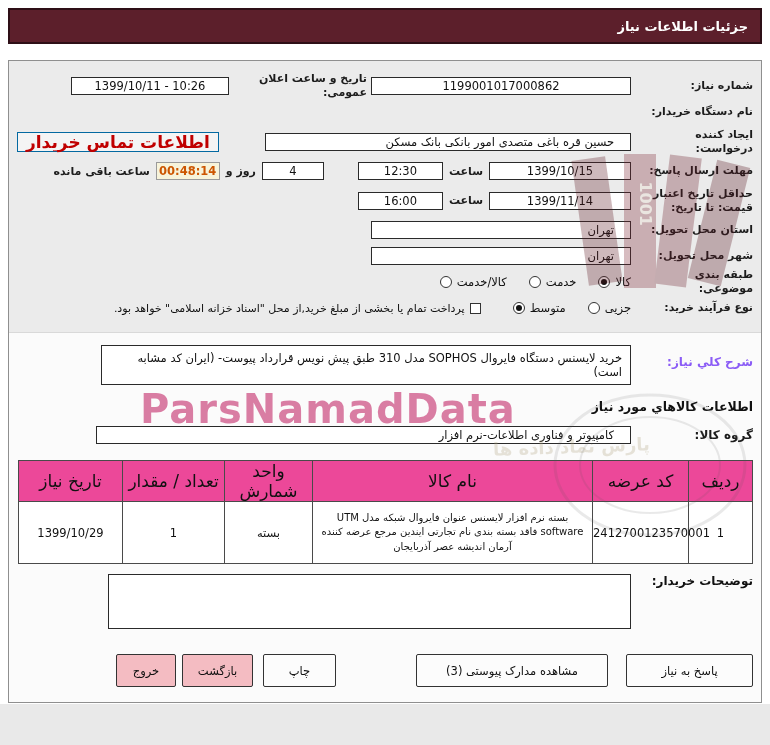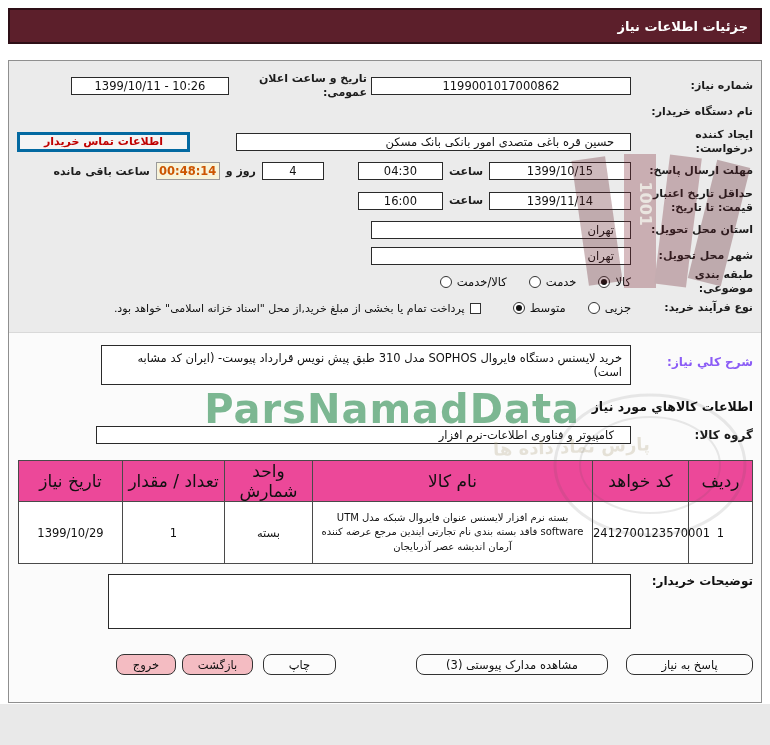--- a/index.html
+++ b/index.html
@@ -16,21 +16,21 @@
   .row.tall{height:33px}
   .lbl{width:122px;flex:0 0 122px;font-weight:bold;color:#1c1c1c;line-height:1.25;padding-left:6px}
   .lbl.mid{width:142px;flex:0 0 142px;padding-right:4px}
   .val{background:#fff;border:1px solid #2a2a2a;height:18px;display:flex;align-items:center;padding:0 16px;font-size:11.5px;color:#111;overflow:hidden;white-space:nowrap}
   .center{justify-content:center}
   .ltr{direction:ltr}
   .w260{width:260px}.w460{width:460px}.w400{width:400px}.w158{width:158px}
   .w142{width:142px}.w85{width:85px}.w62{width:62px}.w535{width:535px}
   .inline-lbl{font-weight:bold;margin:0 6px;font-size:11px;white-space:nowrap;color:#1c1c1c}
   .spacer{width:34px}
-  .contact-link{margin-right:46px;border:3px solid #0369a1;background:#f4f4f4;color:#c00000;font-weight:bold;font-size:11px;height:20px;display:flex;align-items:center;padding:0 24px;cursor:pointer;white-space:nowrap}
+  .contact-link{margin-right:46px;border:1px solid #0369a1;background:#f4f4f4;color:#c00000;font-weight:bold;font-size:17px;height:20px;display:flex;align-items:center;padding:0 8px;cursor:pointer;white-space:nowrap}
   .timer{background:#f7f3da;border:1px solid #9a9a9a;color:#cc5500;font-weight:bold;height:18px;display:flex;align-items:center;justify-content:center;width:64px;font-size:11.5px}
 
   .radio{width:12px;height:12px;border:1px solid #333;border-radius:50%;background:#fff;display:inline-block;position:relative;flex:0 0 12px}
   .radio[data-checked="true"]::after{content:"";position:absolute;left:2px;top:2px;right:2px;bottom:2px;background:#111;border-radius:50%}
   .checkbox{width:11px;height:11px;border:1px solid #333;background:#fff;display:inline-block;flex:0 0 11px;margin-right:10px}
   .opt{display:flex;align-items:center;margin-left:22px}
   .opt-lbl{font-size:11.5px;margin-left:5px;color:#111}
   .chk-lbl{font-size:11px;margin-right:5px;color:#111;white-space:nowrap}
 
   .white-area{padding:0 8px;position:relative;background:#fbfbfb}
@@ -44,29 +44,29 @@
   .goods-table th{background:#ec4899;border:1px solid #4a4a4a;font-size:17px;font-weight:normal;height:21px;color:#111}
   .goods-table td{border:1px solid #4a4a4a;background:#fff;text-align:center;font-size:11.5px;height:62px;vertical-align:middle;color:#111}
   .goods-table td.name{font-size:10px;padding:2px 6px;line-height:1.45}
   .c1{width:64px}.c2{width:96px}.c3{width:280px}.c4{width:88px}.c5{width:102px}.c6{width:104px}
 
   .comments-row{display:flex;margin-top:10px}
   .comments-lbl{width:122px;flex:0 0 122px;font-weight:bold;font-size:12px;color:#111}
   .comments-box{width:523px;height:55px;border:1px solid #2a2a2a;background:#fff}
 
   .btn-row{display:flex;align-items:center;margin-top:25px}
-  .btn{height:21px;border:1px solid #333;background:#fcfcfc;font-size:11.5px;font-family:inherit;display:flex;align-items:center;justify-content:center;cursor:pointer;color:#111;border-radius:8px;white-space:nowrap}
+  .btn{height:33px;border:1px solid #333;background:#fcfcfc;font-size:11.5px;font-family:inherit;display:flex;align-items:center;justify-content:center;cursor:pointer;color:#111;border-radius:2px;white-space:nowrap}
   .btn.pink{background:#f4bcc2}
   .bw127{width:127px;margin-left:18px}
   .bw192{width:192px;margin-left:80px}
   .bw73{width:73px;margin-left:10px}
   .bw71{width:71px;margin-left:6px}
   .bw60{width:60px}
 
-  .wm-brand{position:absolute;top:386px;left:140px;width:440px;text-align:right;font-size:40px;font-weight:bold;color:#15803d;opacity:.55;direction:ltr;letter-spacing:1px;text-shadow:1px 1px 0 #ffffff;z-index:6;pointer-events:none}
+  .wm-brand{position:absolute;top:386px;left:140px;width:440px;text-align:left;font-size:40px;font-weight:bold;color:#be185d;opacity:.55;direction:ltr;letter-spacing:1px;text-shadow:1px 1px 0 #ffffff;z-index:6;pointer-events:none}
   .wm-stamp{position:absolute;top:436px;right:120px;font-size:18px;font-weight:bold;color:#b3a888;opacity:.3;z-index:6;pointer-events:none;transform:rotate(-2deg)}
   .wm-circles{position:absolute;top:380px;left:540px;width:220px;height:170px;z-index:6;opacity:.12;pointer-events:none}
   .books{position:absolute;top:148px;left:552px;width:208px;height:146px;z-index:6;opacity:.3;pointer-events:none}
 </style>
 </head>
 <body>
 
 <div class="titlebar">
   <span>جزئیات اطلاعات نیاز</span>
 </div>
@@ -89,21 +89,21 @@
     <div class="row tall">
       <div class="lbl">ایجاد کننده درخواست:</div>
       <div class="val w400">حسین  قره باغی متصدی امور بانکی بانک مسکن</div>
       <div class="contact-link">اطلاعات تماس خریدار</div>
     </div>
 
     <div class="row">
       <div class="lbl">مهلت ارسال پاسخ:</div>
       <div class="val w142 center ltr">1399/10/15</div>
       <span class="inline-lbl">ساعت</span>
-      <div class="val w85 center ltr">04:30</div>
+      <div class="val w85 center ltr">12:30</div>
       <div class="spacer"></div>
       <div class="val w62 center ltr">4</div>
       <span class="inline-lbl">روز و</span>
       <div class="timer ltr">00:48:14</div>
       <span class="inline-lbl">ساعت باقی مانده</span>
     </div>
 
     <div class="row tall">
       <div class="lbl">حداقل تاریخ اعتبار قیمت: تا تاریخ:</div>
       <div class="val w142 center ltr">1399/11/14</div>
@@ -164,21 +164,21 @@
 
     <div class="group-row">
       <div class="lbl" style="font-size:12px">گروه کالا:</div>
       <div class="val w535">کامپیوتر و فناوری اطلاعات-نرم افزار</div>
     </div>
 
     <table class="goods-table">
       <thead>
         <tr>
           <th class="c1">ردیف</th>
-          <th class="c2">کد خواهد</th>
+          <th class="c2">کد عرضه</th>
           <th class="c3">نام کالا</th>
           <th class="c4">واحد شمارش</th>
           <th class="c5">تعداد / مقدار</th>
           <th class="c6">تاریخ نیاز</th>
         </tr>
       </thead>
       <tbody>
         <tr>
           <td>1</td>
           <td class="ltr">2412700123570001</td>

